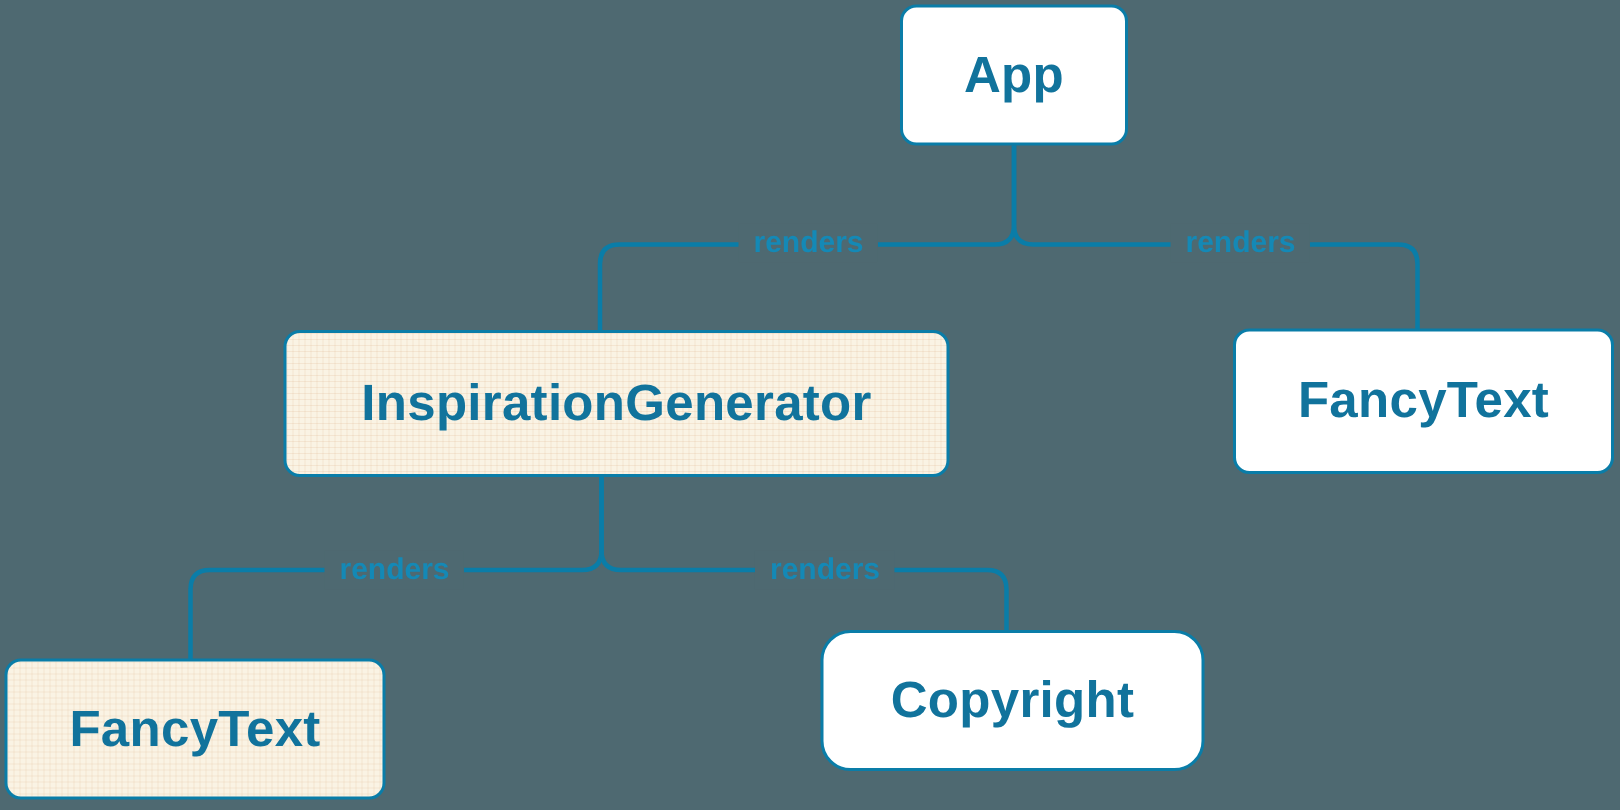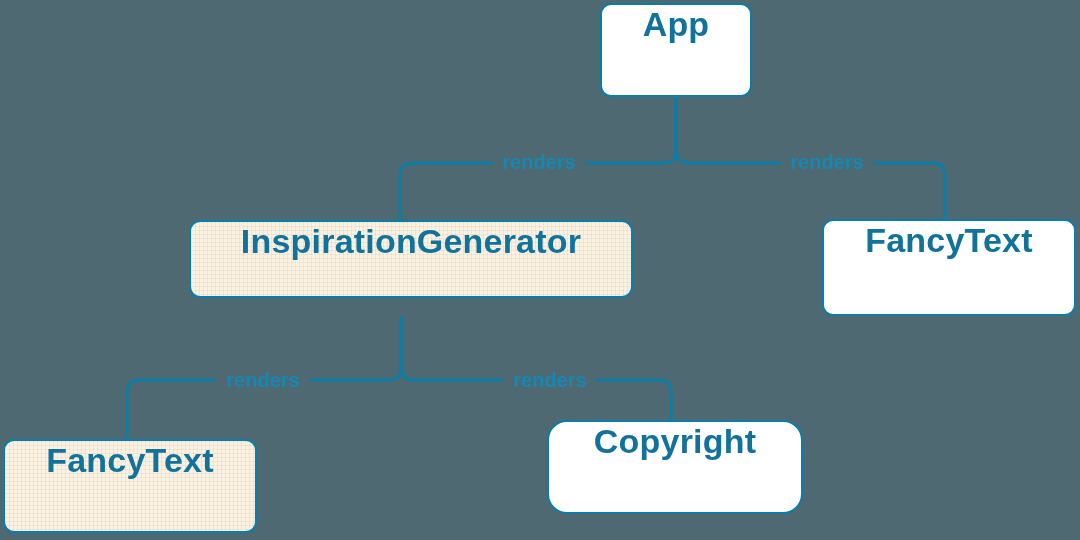--- a/index.html
+++ b/index.html
@@ -29,20 +29,21 @@
     fill: none;
     stroke: var(--line);
     stroke-width: 3;
     stroke-linejoin: round;
   }
   .node {
     position: absolute;
     border: 2.5px solid var(--line);
     border-radius: 11px;
     display: flex;
+    align-items: center;
     justify-content: center;
     font-size: 34px;
     font-weight: bold;
     color: var(--node-text);
     letter-spacing: 0.2px;
     white-space: nowrap;
   }
   .node.white { background-color: var(--node-bg-white); }
   .node.cream {
     background-color: var(--node-bg-cream);
@@ -77,21 +78,21 @@
 
   <span class="edge-label" style="left:539px; top:162px;">renders</span>
   <span class="edge-label" style="left:827px; top:162px;">renders</span>
   <span class="edge-label" style="left:263px; top:380px;">renders</span>
   <span class="edge-label" style="left:550px; top:380px;">renders</span>
 
   <div class="node white" style="left:600px; top:3px; width:152px; height:94px;">
     <span>App</span>
   </div>
 
-  <div class="node cream" style="left:189px; top:220px; width:444px; height:78px;">
+  <div class="node cream" style="left:189px; top:220px; width:444px; height:98px;">
     <span>InspirationGenerator</span>
   </div>
 
   <div class="node white" style="left:822px; top:219px; width:254px; height:97px;">
     <span>FancyText</span>
   </div>
 
   <div class="node cream" style="left:3px; top:439px; width:254px; height:94px;">
     <span>FancyText</span>
   </div>

